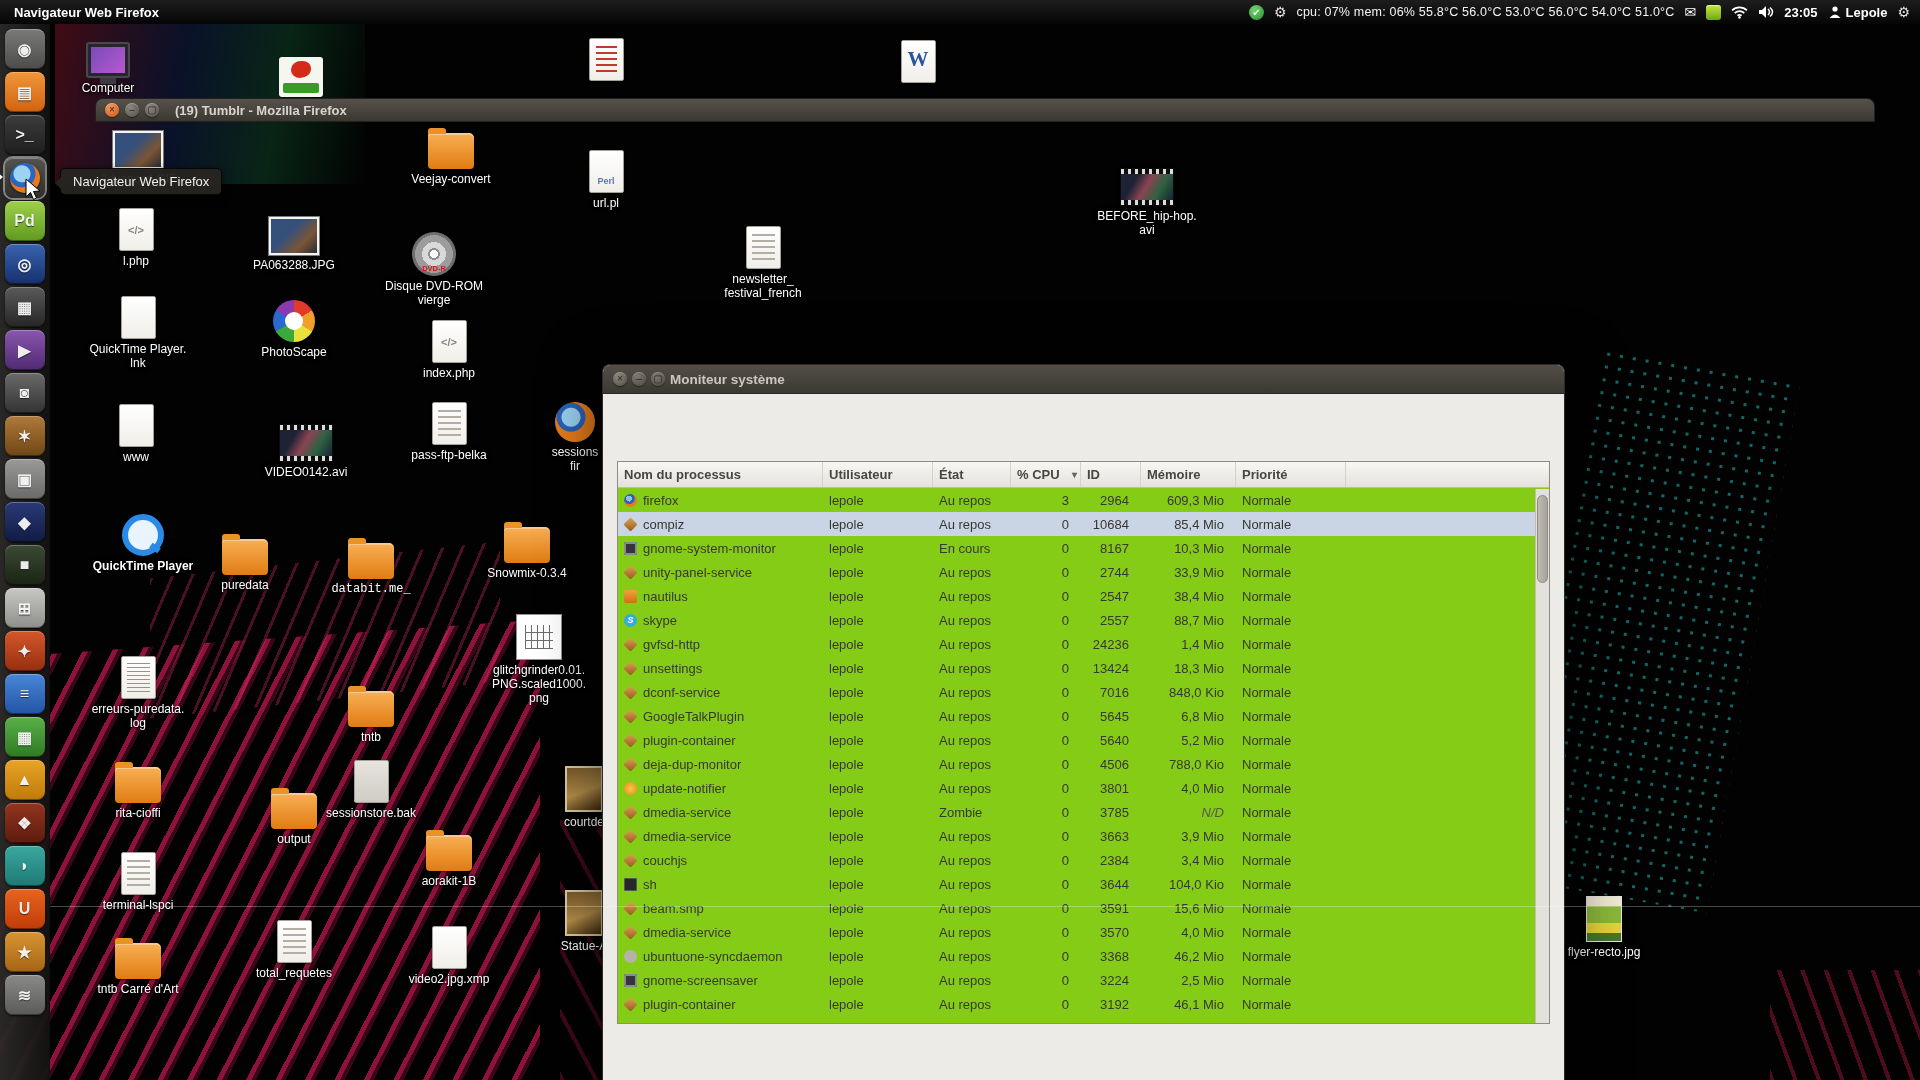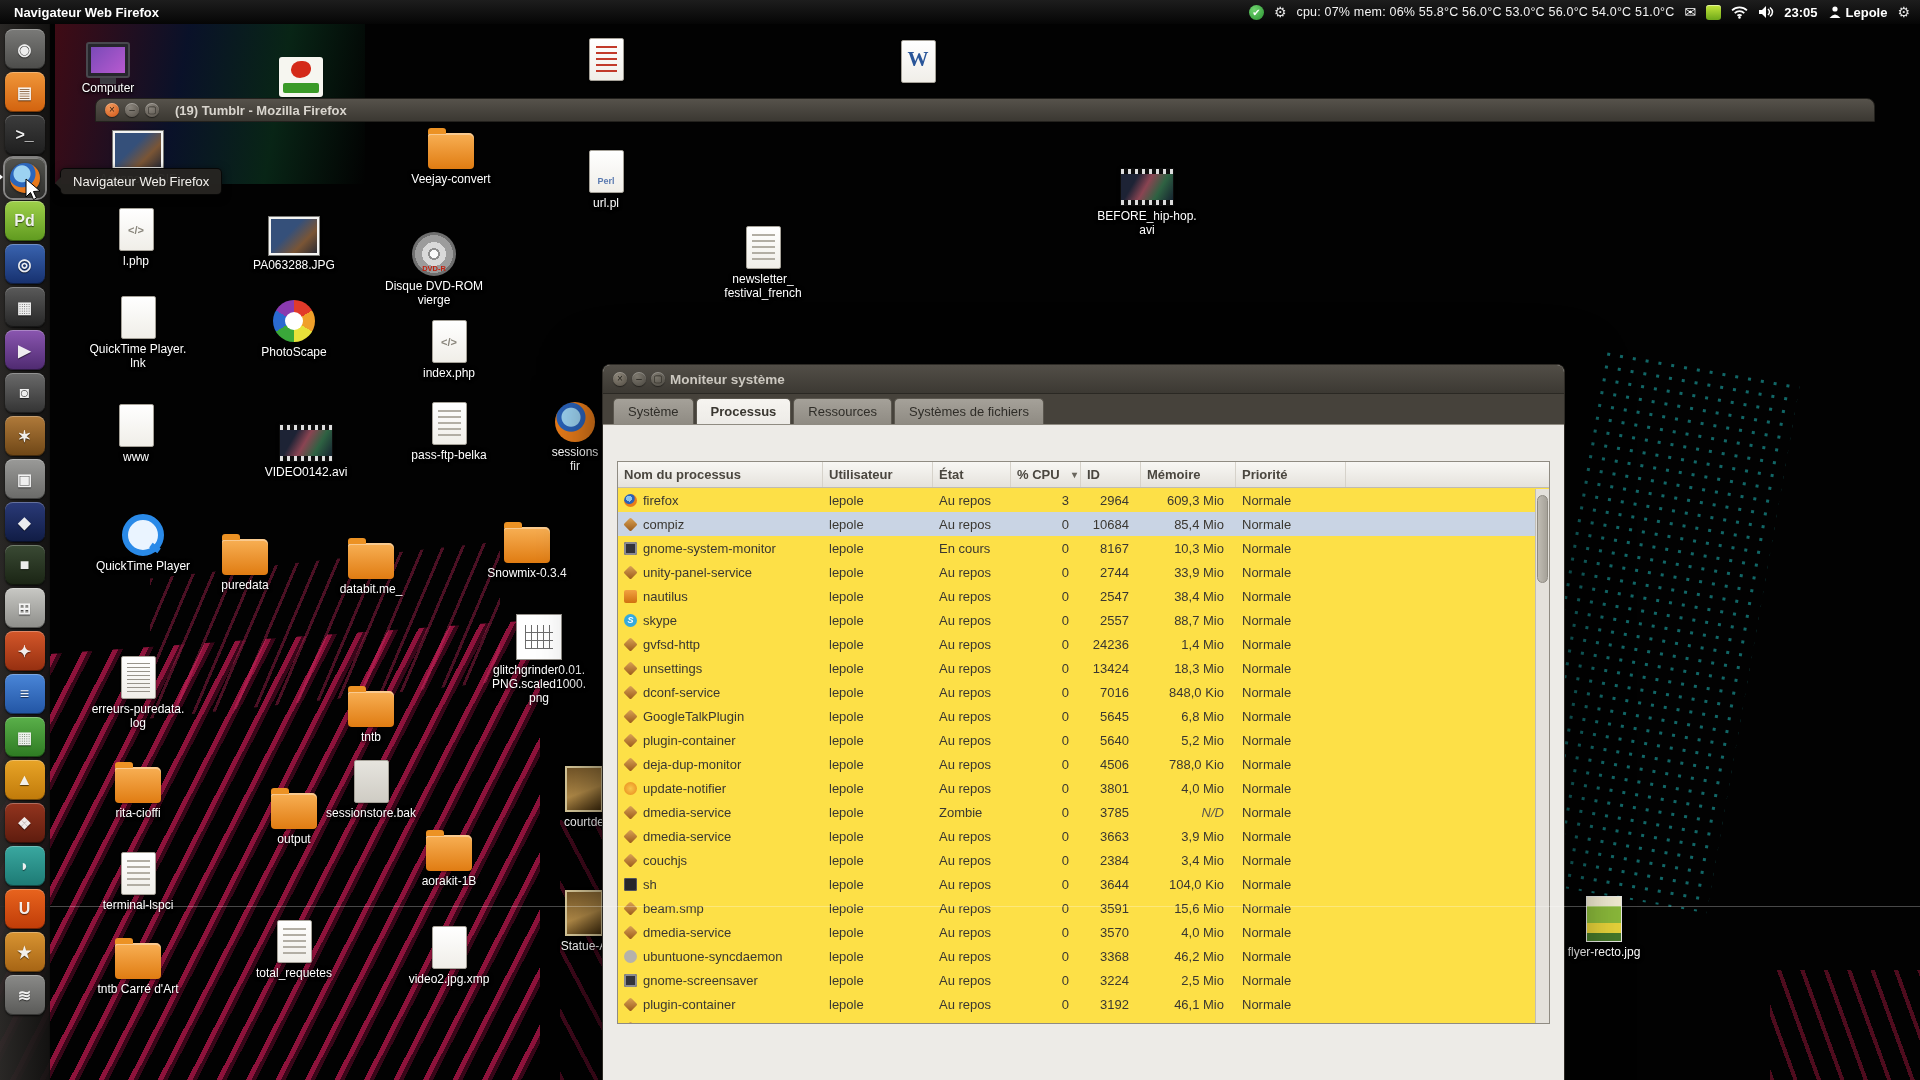--- a/index.html
+++ b/index.html
@@ -168,21 +168,21 @@
     box-shadow:inset 0 1px rgba(255,255,255,.25),0 1px 1px rgba(0,0,0,.45);
     display:flex;align-items:center;justify-content:center;font-size:10px;color:#27251f;line-height:1}
   .mbtn.close{background:radial-gradient(circle at 35% 30%,#8d867a,#514c42)}
   .m-title{color:#ccc8c0;font-weight:bold;font-size:13.5px}
   .m-tabs{height:30px;background:#46423b;display:flex;align-items:flex-end;padding:0 10px;gap:2px;
     border-bottom:1px solid #8f8b82}
   .mtab{padding:5px 14px;font-size:13px;color:#2f2d28;border:1px solid #5a564e;border-bottom:none;
     border-radius:5px 5px 0 0;background:linear-gradient(#a5a199,#8f8b83)}
   .mtab.active{background:linear-gradient(#f6f4f0,#edebe7);color:#3a3731;font-weight:bold}
   .m-load{padding:9px 14px 0;font-size:13.5px;color:#4a463f}
-  .m-table{position:absolute;left:14px;right:14px;top:96px;bottom:56px;background:#fde047;
+  .m-table{position:absolute;left:14px;right:14px;top:96px;bottom:56px;background:#84cc16;
     border:1px solid #8f8b82;overflow:hidden;display:flex;flex-direction:column}
   .m-head{display:flex;flex:none;height:26px;box-sizing:border-box;
     background:linear-gradient(#f8f7f4,#e5e2dc);border-bottom:1px solid #bfbbB2}
   .h{box-sizing:border-box;padding:5px 6px;font-size:13px;font-weight:bold;color:#4a463f;
     border-right:1px solid #d6d2ca;overflow:hidden;white-space:nowrap}
   .c{box-sizing:border-box;padding:0 6px;overflow:hidden;white-space:nowrap}
   .w-name{width:205px}.w-user{width:110px}.w-state{width:78px}.w-cpu{width:70px}
   .w-pid{width:60px}.w-mem{width:95px}.w-prio{width:110px}
   .h.w-cpu{display:flex;align-items:center;justify-content:space-between;padding-right:3px}
   .sort{font-size:10px;color:#6a665e}
@@ -317,31 +317,31 @@
       <div class="di"></div>
       <div class="dlabel">pass-ftp-belka</div>
     </div>
 
     <div class="dicon" data-type="ffball" style="left: 515px; top: 402px;">
       <div class="di"></div>
       <div class="dlabel">sessions
 fir</div>
     </div>
 
-    <div class="dicon" data-type="quicktime" style="left: 83px; top: 514px;">
+    <div class="dicon" data-type="quicktime" style="left: 83px; top: 514px; font-weight: bold;">
       <div class="di"></div>
       <div class="dlabel">QuickTime Player</div>
     </div>
 
     <div class="dicon" data-type="folder" style="left: 185px; top: 532px;">
       <div class="di"></div>
       <div class="dlabel">puredata</div>
     </div>
 
-    <div class="dicon" data-type="folder" style="left: 311px; top: 536px;">
+    <div class="dicon" data-type="folder" style="left: 311px; top: 536px; font-family: Liberation Mono, monospace;">
       <div class="di"></div>
       <div class="dlabel">databit.me_</div>
     </div>
 
     <div class="dicon" data-type="folder" style="left: 467px; top: 520px;">
       <div class="di"></div>
       <div class="dlabel">Snowmix-0.3.4</div>
     </div>
 
     <div class="dicon" data-type="glitch" style="left: 479px; top: 614px;">
@@ -425,38 +425,20 @@
   <span class="wtitle">(19) Tumblr - Mozilla Firefox</span>
 </div>
 
 <div id="monitor-window">
   <div class="m-titlebar">
     <span class="mbtn close">×</span>
     <span class="mbtn">–</span>
     <span class="mbtn">▢</span>
     <span class="m-title">Moniteur système</span>
   </div>
-  <div class="m-tabs">
-
-      <div class="mtab">
-        <span>Système</span>
-      </div>
-
-      <div class="mtab active">
-        <span>Processus</span>
-      </div>
-
-      <div class="mtab">
-        <span>Ressources</span>
-      </div>
-
-      <div class="mtab">
-        <span>Systèmes de fichiers</span>
-      </div>
-    </div>
   <div class="m-table">
     <div class="m-head">
       <span class="h w-name">Nom du processus</span>
       <span class="h w-user">Utilisateur</span>
       <span class="h w-state">État</span>
       <span class="h w-cpu">
         <span>% CPU</span>
         <span class="sort">▾</span>
       </span>
       <span class="h w-pid">ID</span>

